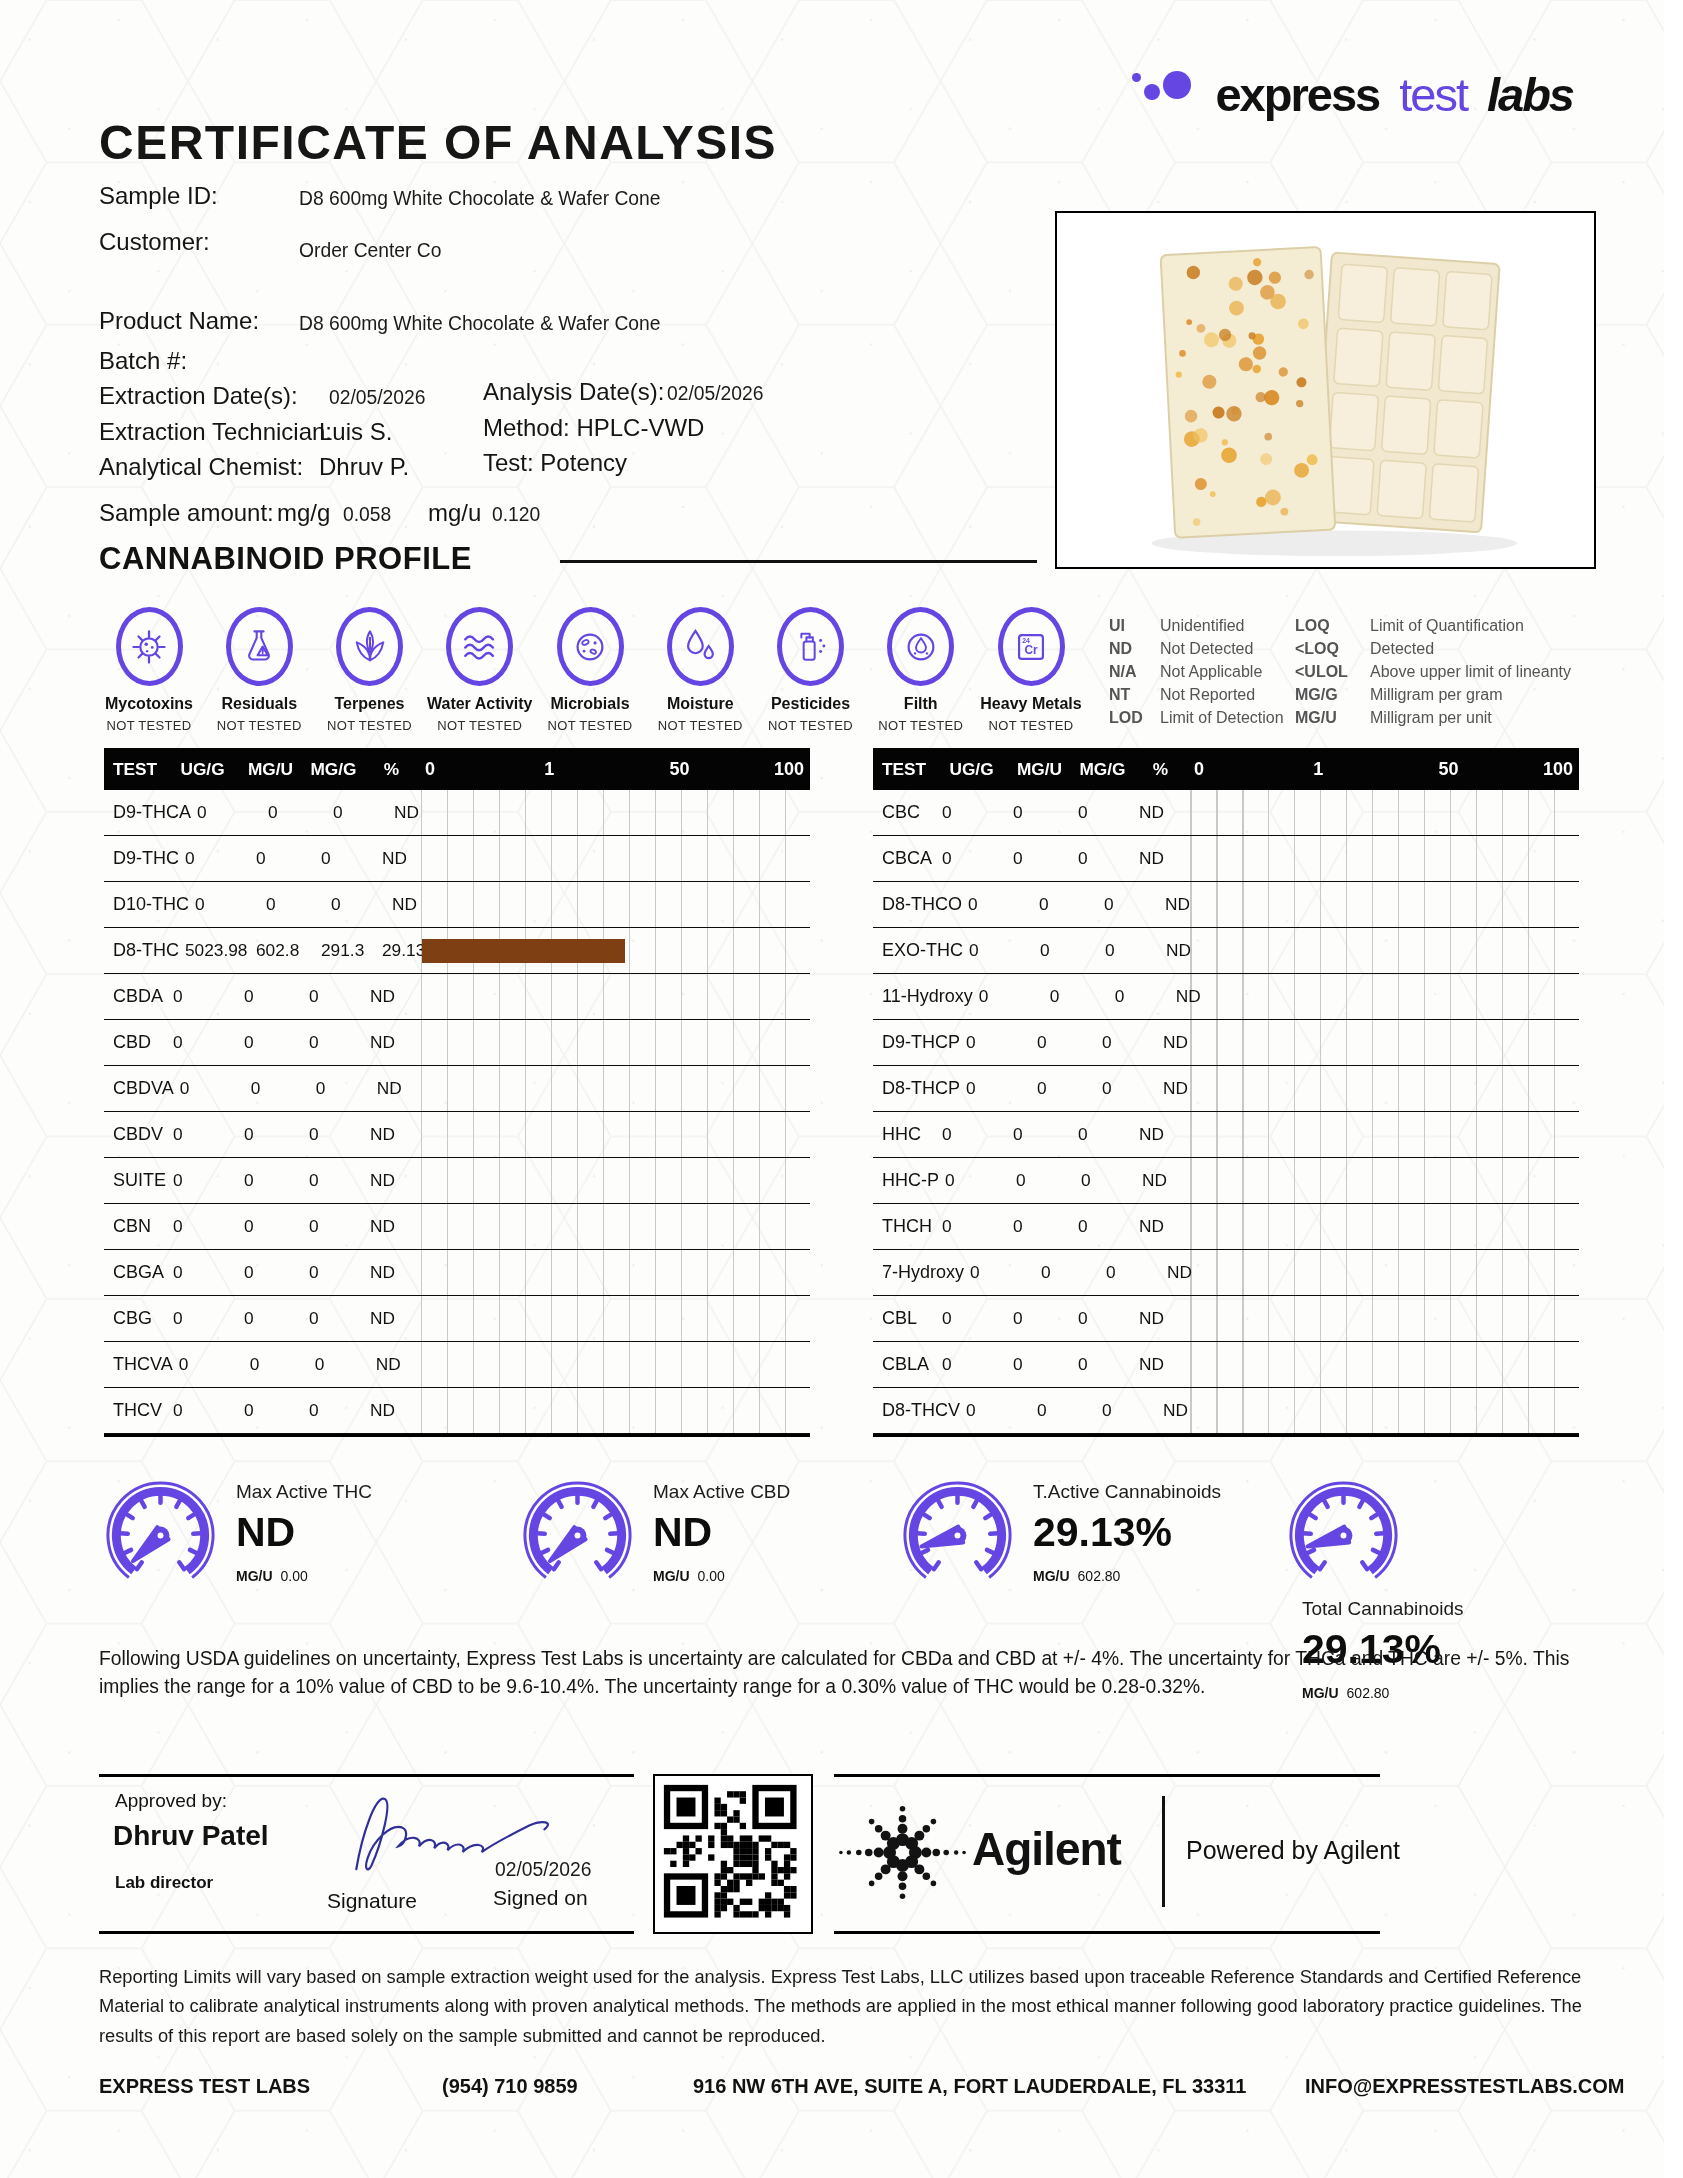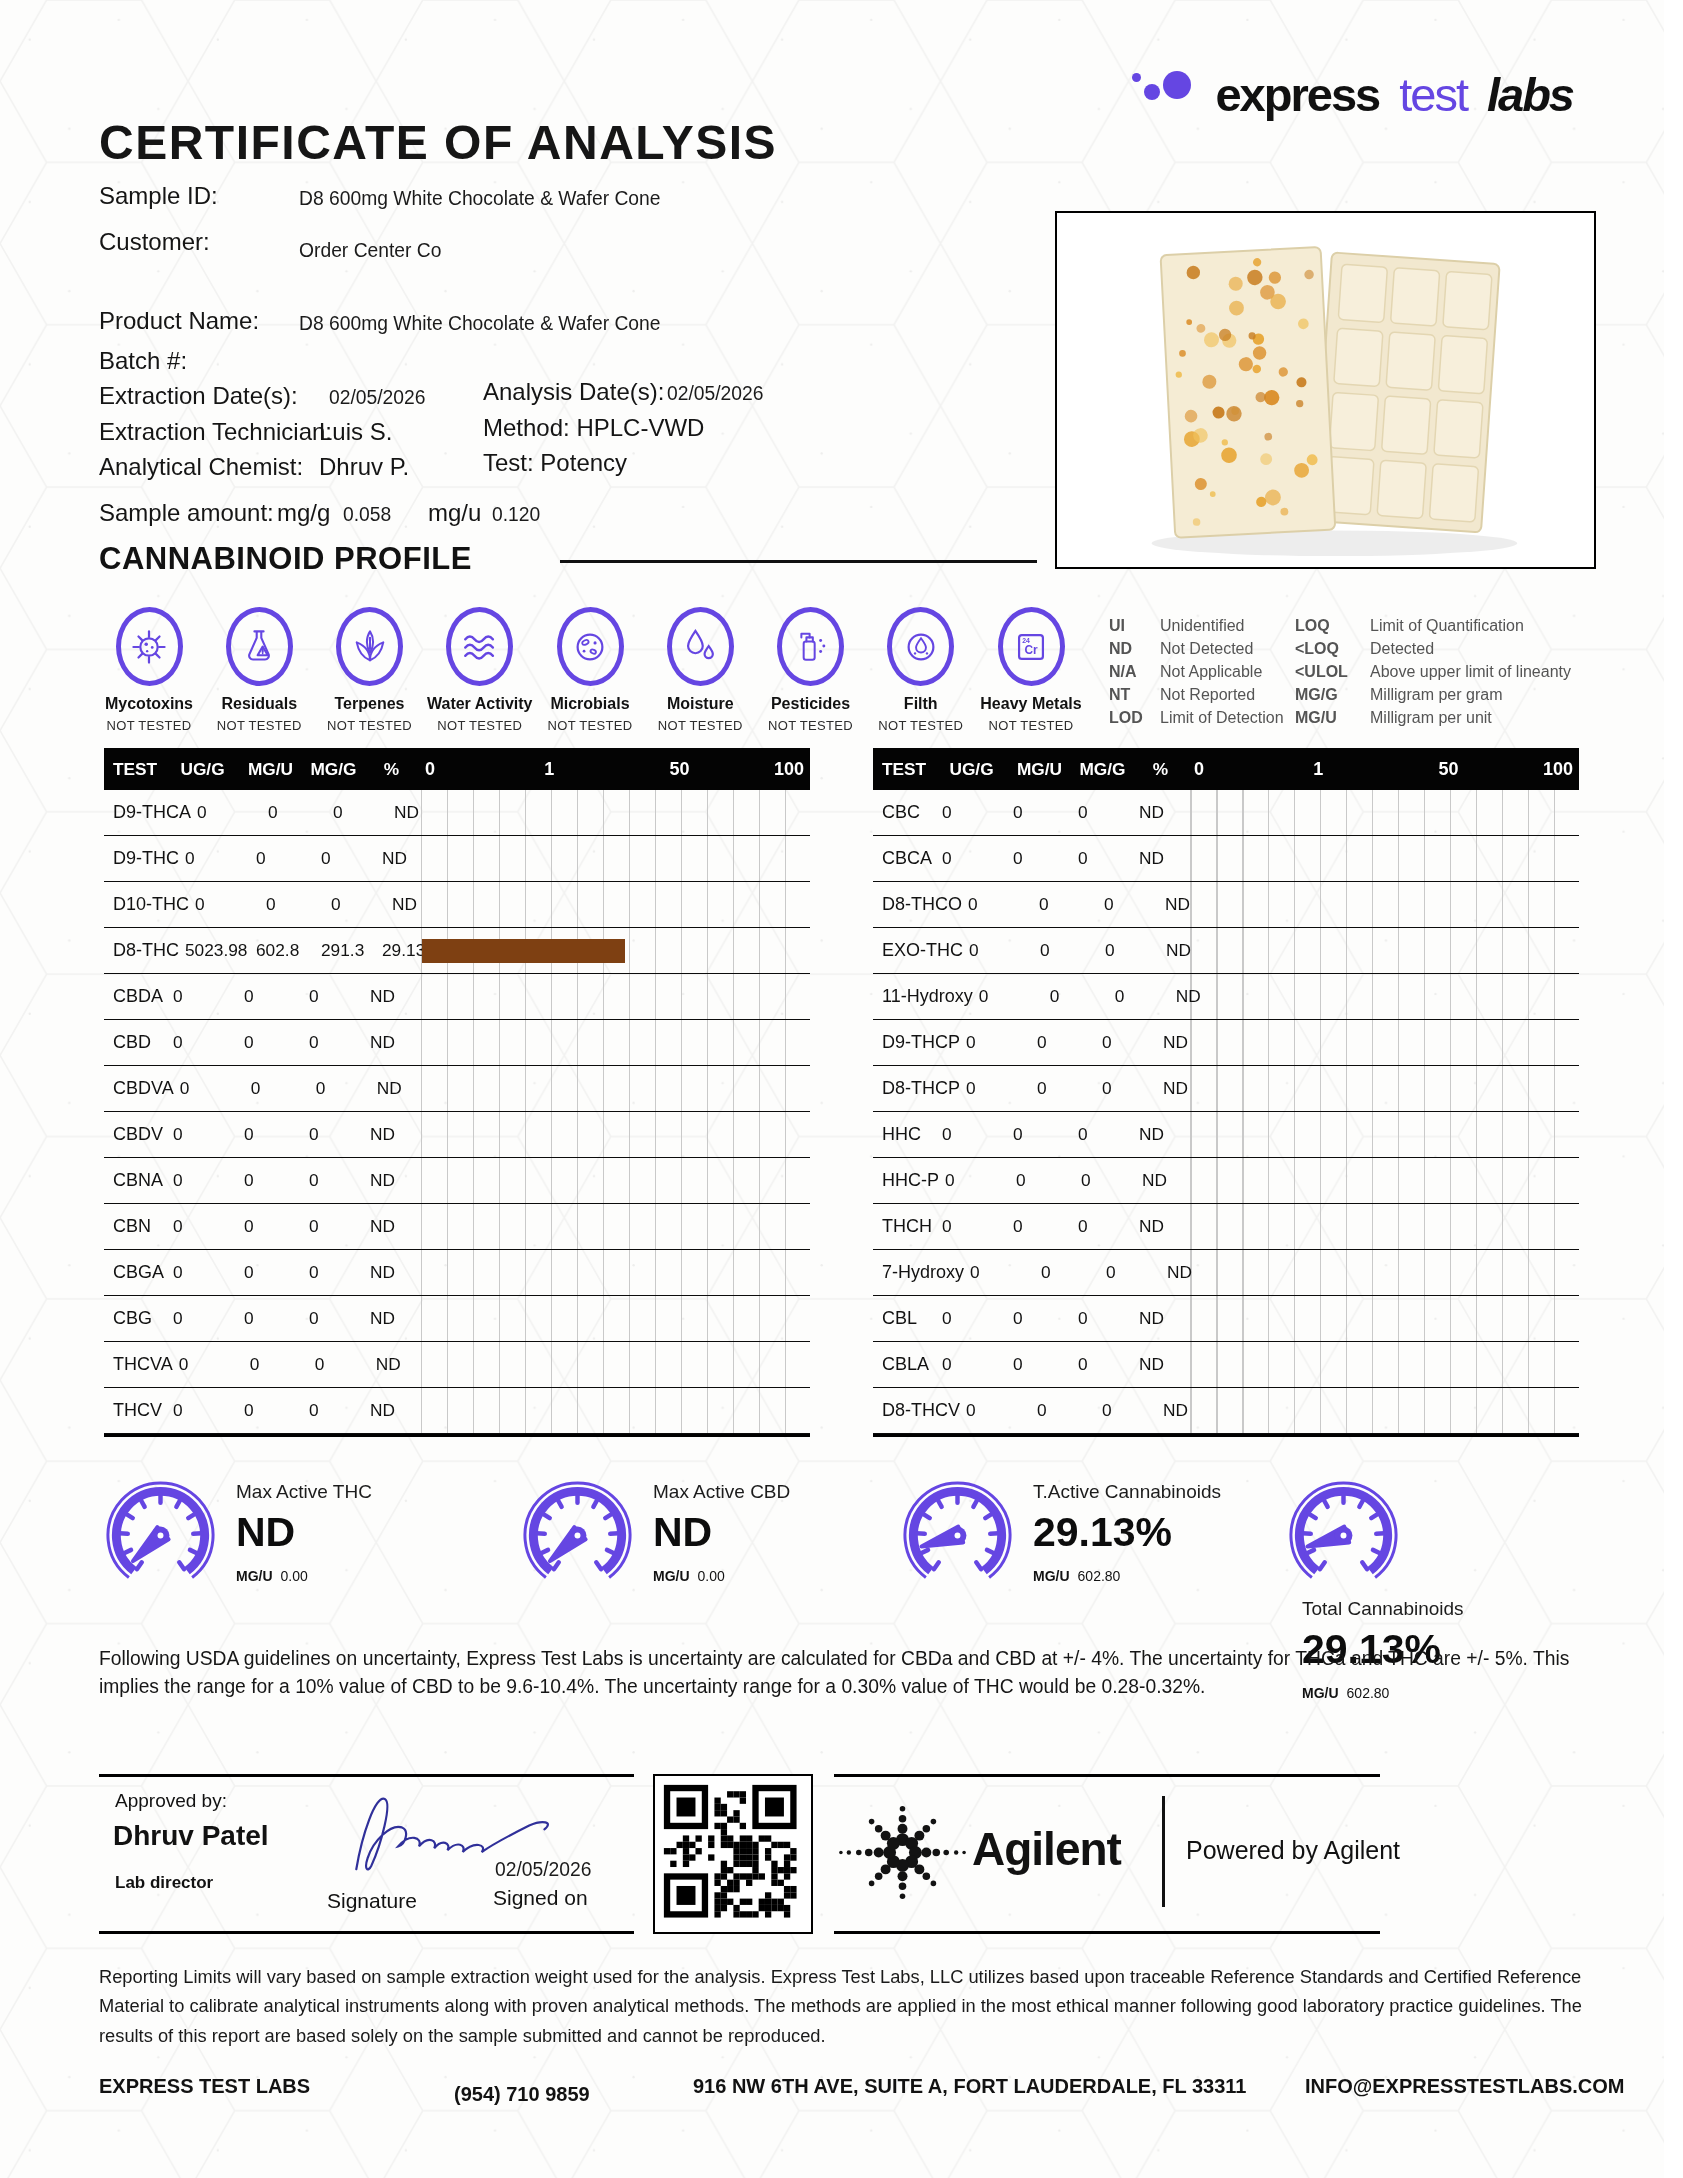--- a/index.html
+++ b/index.html
@@ -442,21 +442,21 @@
           <span class="t-c4">ND</span>
         </div>
         <div class="t-row">
           <span class="t-test">CBDV</span>
           <span class="t-c1">0</span>
           <span class="t-c2">0</span>
           <span class="t-c3">0</span>
           <span class="t-c4">ND</span>
         </div>
         <div class="t-row">
-          <span class="t-test">CBNA</span>
+          <span class="t-test">SUITE</span>
           <span class="t-c1">0</span>
           <span class="t-c2">0</span>
           <span class="t-c3">0</span>
           <span class="t-c4">ND</span>
         </div>
         <div class="t-row">
           <span class="t-test">CBN</span>
           <span class="t-c1">0</span>
           <span class="t-c2">0</span>
           <span class="t-c3">0</span>
@@ -901,18 +901,18 @@
       <circle cx="51.0" cy="51.0" r="3.8" fill="#131313"></circle>
       <circle cx="43.9" cy="43.9" r="2.8" fill="#131313"></circle>
     </svg>
   <div class="abs agl-name" style="left:972px;top:1822px;">Agilent</div>
   <div class="abs" style="left:1162px;top:1796px;width:2.5px;height:111px;background:#111;"></div>
   <div class="abs agl-pow" style="left:1186px;top:1836px;">Powered by Agilent</div>
 
 
   <div class="abs smallnote" style="left:99px;top:1962px;width:1490px;">Reporting Limits will vary based on sample extraction weight used for the analysis. Express Test Labs, LLC utilizes based upon traceable Reference Standards and Certified Reference Material to calibrate analytical instruments along with proven analytical methods. The methods are applied in the most ethical manner following good laboratory practice guidelines. The results of this report are based solely on the sample submitted and cannot be reproduced.</div>
   <div class="abs foot-b" style="left:99px;top:2075px;">EXPRESS TEST LABS</div>
-  <div class="abs foot-b" style="left:454px;top:2075px;margin-top:8px;">(954) 710 9859</div>
+  <div class="abs foot-b" style="left:442px;top:2075px;">(954) 710 9859</div>
   <div class="abs foot-b" style="left:693px;top:2075px;">916 NW 6TH AVE, SUITE A, FORT LAUDERDALE, FL 33311</div>
   <div class="abs foot-b" style="left:1305px;top:2075px;">INFO@EXPRESSTESTLABS.COM</div>
 
 </div>
 
 
 </body></html>

